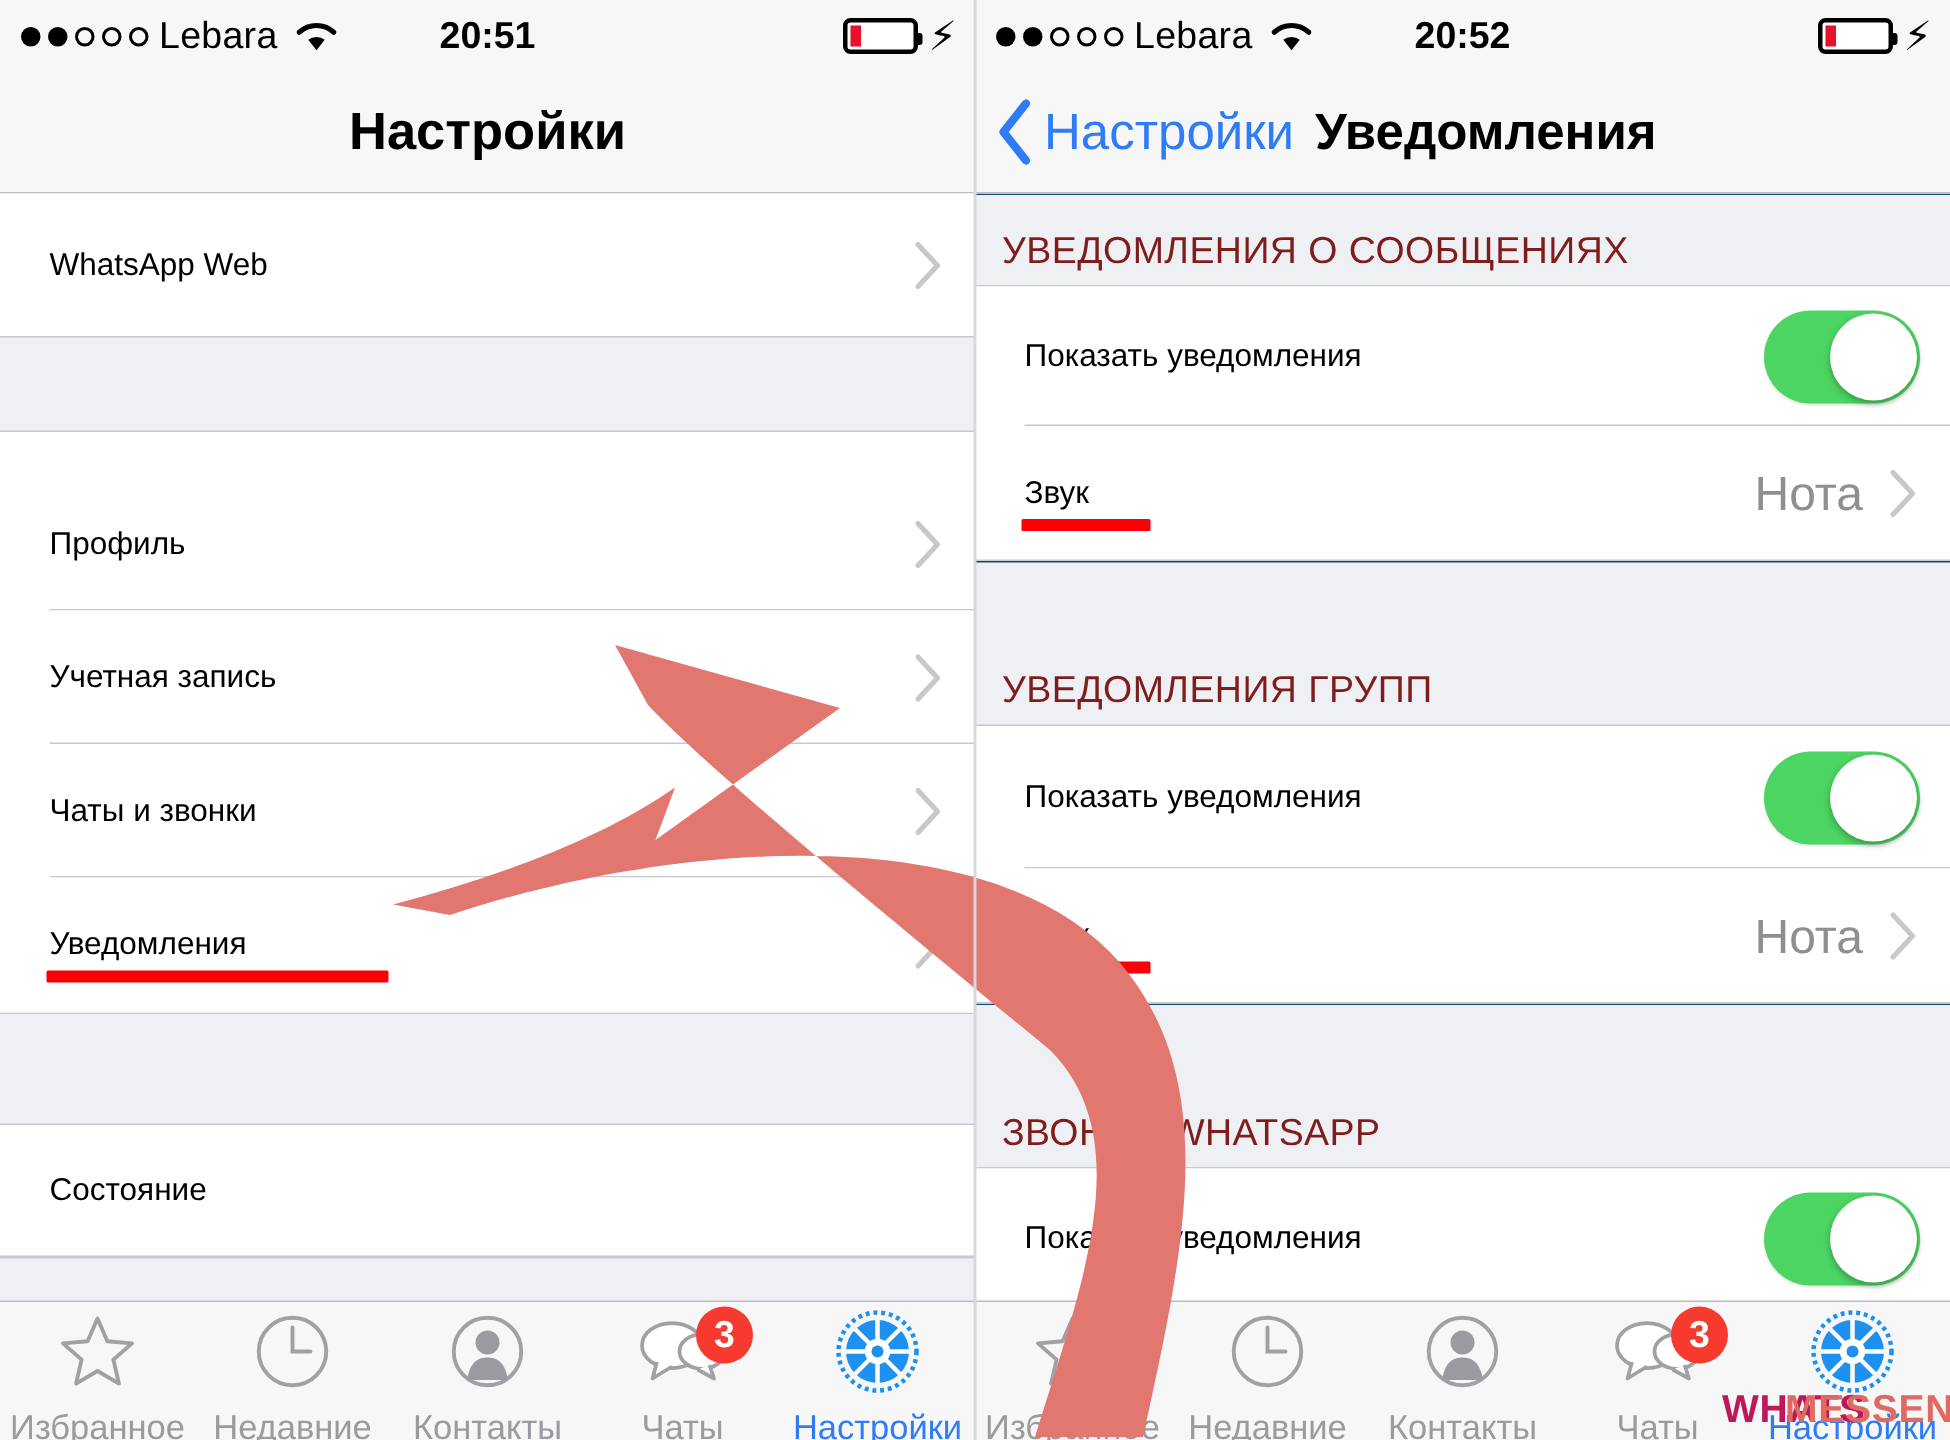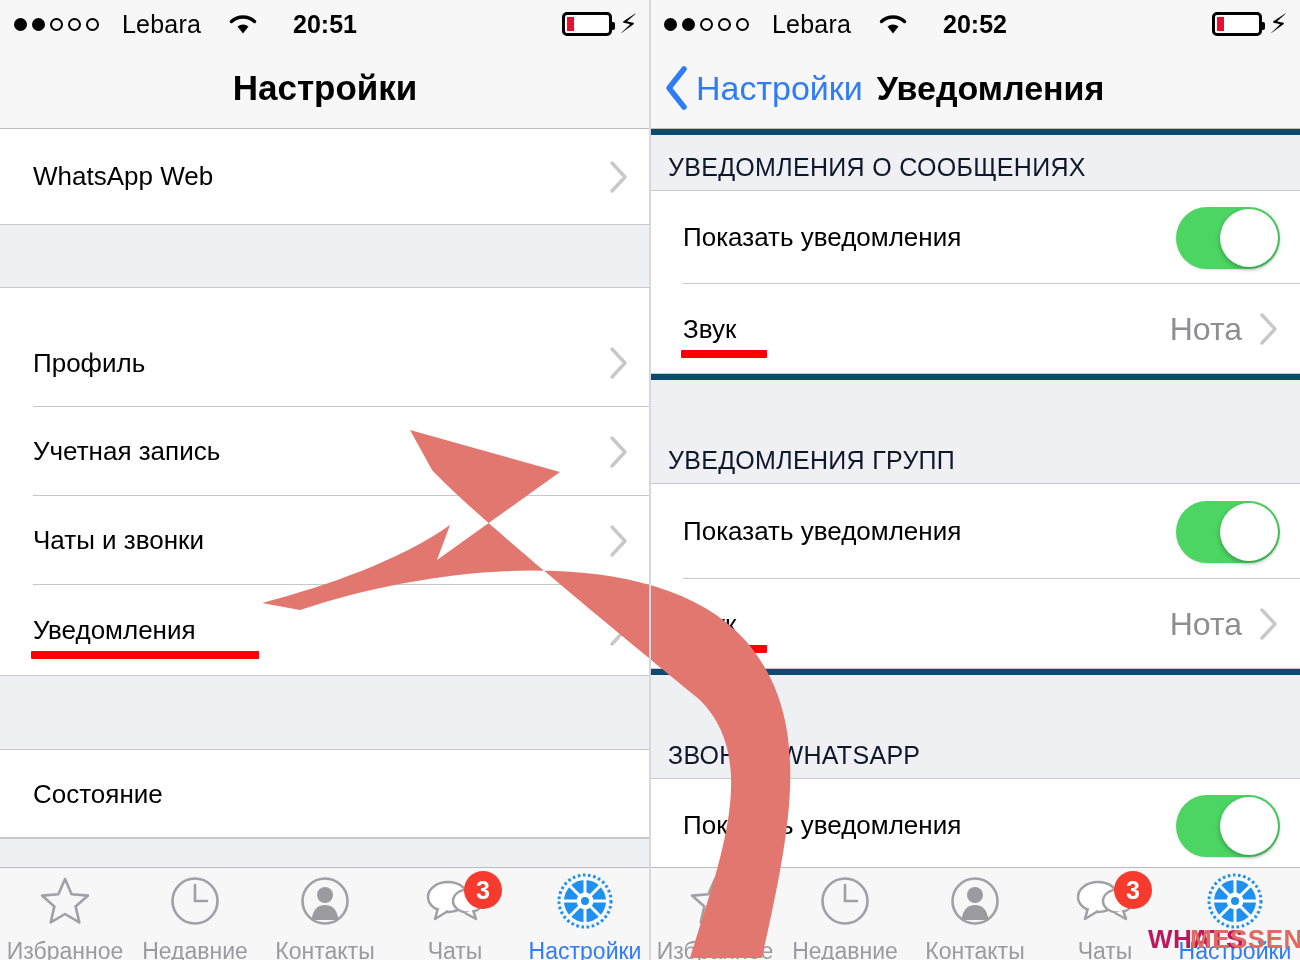--- a/index.html
+++ b/index.html
@@ -19,21 +19,21 @@
     position:absolute;left:649px;top:0;width:2px;height:960px;
     background:#d8d8dc;z-index:30;
   }
 
   
   .statusbar{
     position:relative;height:48px;background:#f7f7f7;
   }
   .sb-left{
     position:absolute;left:14px;top:0;height:48px;
-    display:flex;align-items:center;gap:23px;
+    display:flex;align-items:center;gap:7px;
   }
   .dots{display:flex;align-items:center;gap:5px;}
   .dot{width:13px;height:13px;border-radius:50%;border:2px solid #000;box-sizing:border-box;}
   .dot.filled{background:#000;}
   .carrier{font-size:25px;color:#000;letter-spacing:0.2px;}
   .wifi{margin-left:4px;display:block;}
   .sb-center{
     position:absolute;left:0;right:0;top:0;height:48px;
     display:flex;align-items:center;justify-content:center;
   }
@@ -73,36 +73,36 @@
   .nav-back-label{
     font-size:34px;color:#2f7cf6;
   }
   .nav-title-inline{
     font-size:34px;font-weight:bold;color:#000;margin-left:14px;
   }
 
   
   .gap{background:#eff0f4;border-top:1px solid #c9c9cd;border-bottom:1px solid #c9c9cd;}
   .section-head{
-    background:#eff0f4;border-top:6px solid #0c4a6e;border-bottom:1px solid #c9c9cd;
+    background:#eff0f4;border-top:1px solid #0c4a6e;border-bottom:1px solid #c9c9cd;
     display:flex;align-items:flex-end;
     padding:16px 0 8px 18px;box-sizing:border-box;
-    color:#0f172a;font-size:25px;letter-spacing:0.3px;
+    color:#7f1d1d;font-size:25px;letter-spacing:0.3px;
   }
   .row{
     background:#fff;position:relative;
     display:flex;align-items:center;
     padding-left:33px;padding-right:20px;box-sizing:border-box;
   }
   .row .sep{
     position:absolute;left:33px;right:0;bottom:0;height:1px;background:#c8c7cc;
   }
   .row.full-sep .sep{left:0;}
   .row-label{
-    font-size:26px;color:#000;position:relative;display:inline-block;
+    font-size:21px;color:#000;position:relative;display:inline-block;
   }
   .row-value{
     margin-left:auto;font-size:32px;color:#8e8e93;
   }
   .row-value.green{color:#16cd27;}
   .chev{margin-left:16px;display:block;flex:0 0 auto;}
   .row-spacer{margin-left:auto;}
 
   .underline{
     position:absolute;left:-2px;bottom:-13px;height:8px;background:#fb0007;border-radius:1px;

